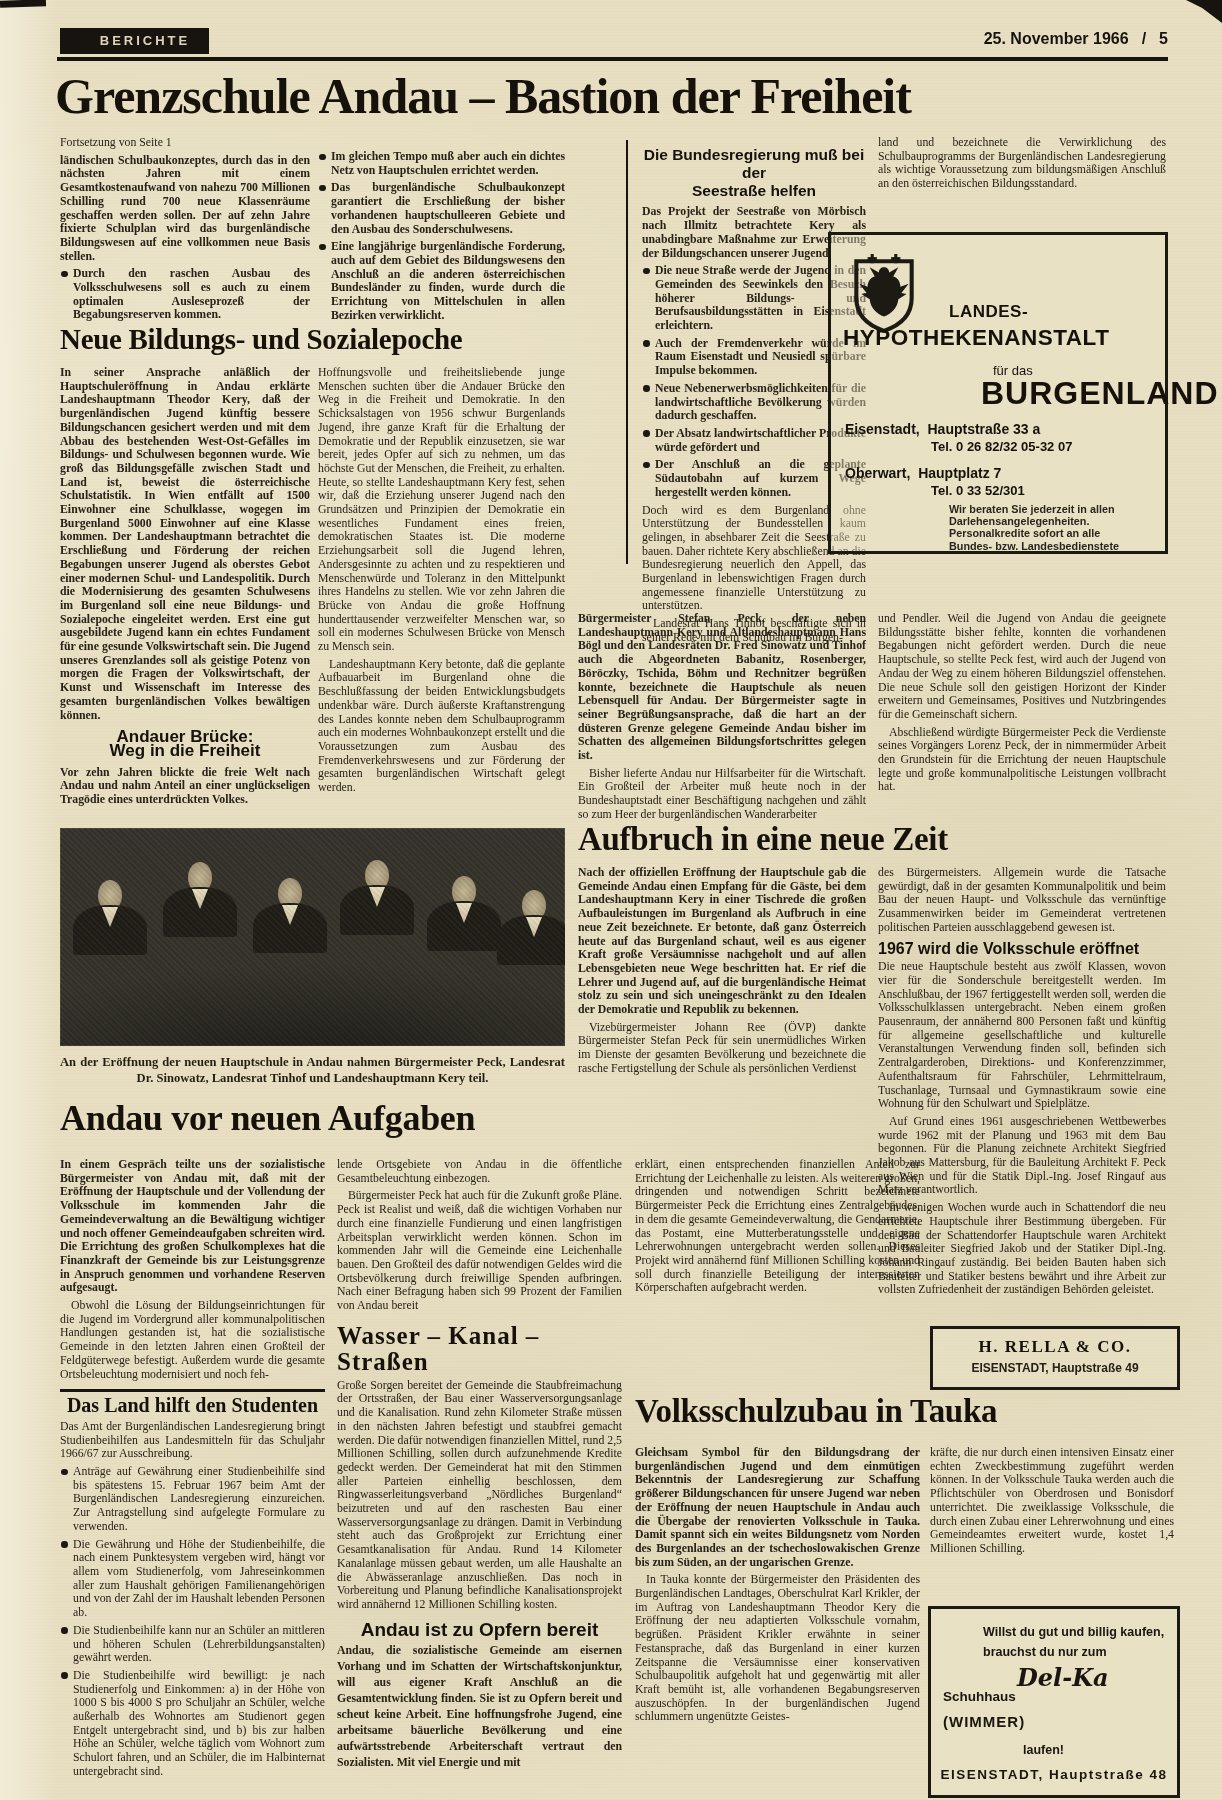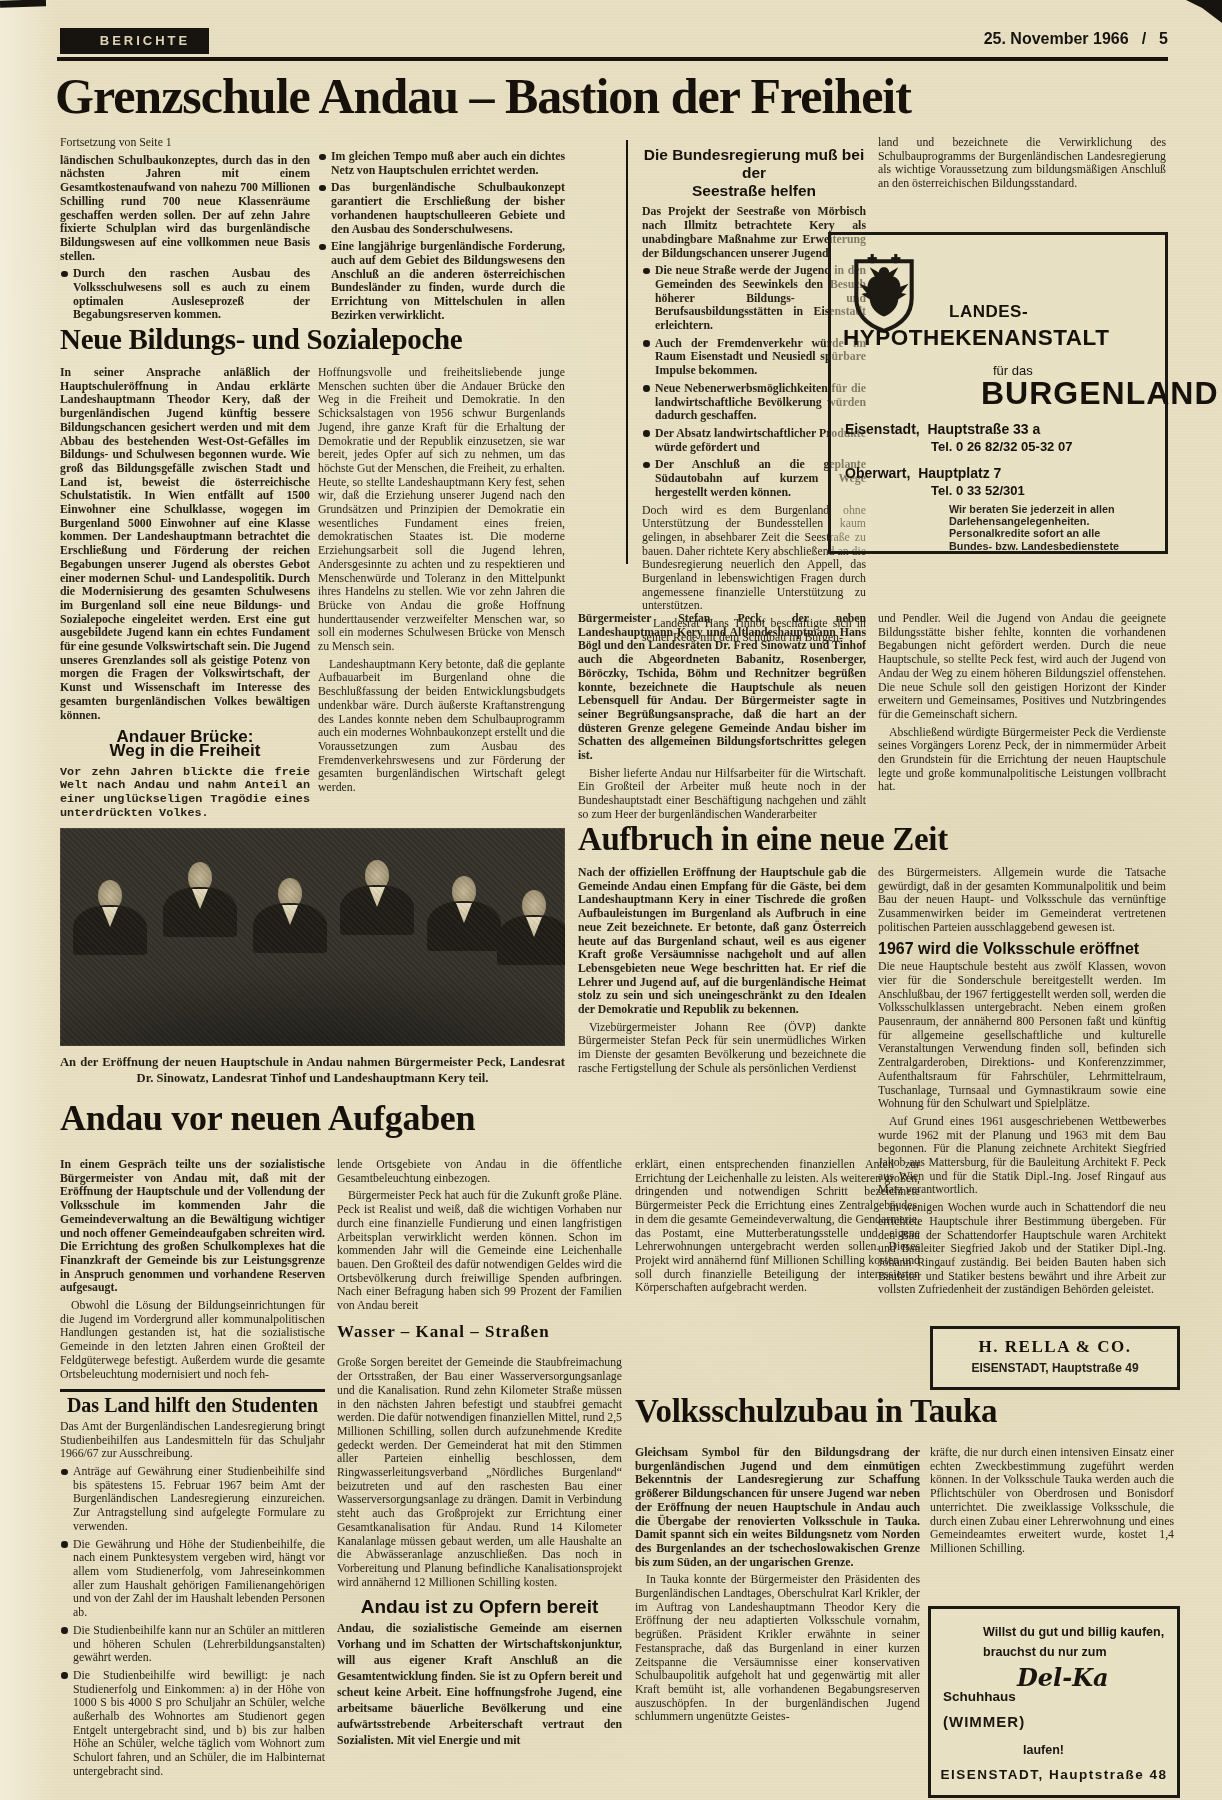--- a/index.html
+++ b/index.html
@@ -76,21 +76,21 @@
     <p class="b bold">Eine langjährige burgenländische Forderung, auch auf dem Gebiet des Bildungswesens den Anschluß an die anderen österreichischen Bundesländer zu finden, wurde durch die Errichtung von Mittelschulen in allen Bezirken verwirklicht.</p>
   </div>
 
   <div class="abs hd" style="left:60px;top:324px;width:505px;font-size:29px;">Neue Bildungs- und Sozialepoche</div>
   <div class="abs t" style="left:60px;top:366px;width:250px;">
     <p class="ni bold">In seiner Ansprache anläßlich der Hauptschuleröffnung in Andau erklärte Landeshauptmann Theodor Kery, daß der burgenländischen Jugend künftig bessere Bildungschancen gesichert werden und mit dem Abbau des bestehenden West-Ost-Gefälles im Bildungs- und Schulwesen begonnen wurde. Wie groß das Bildungsgefälle zwischen Stadt und Land ist, beweist die österreichische Schulstatistik. In Wien entfällt auf 1500 Einwohner eine Schulklasse, wogegen im Burgenland 5000 Einwohner auf eine Klasse kommen. Der Landeshauptmann betrachtet die Erschließung und Förderung der reichen Begabungen unserer Jugend als oberstes Gebot einer modernen Schul- und Landespolitik. Durch die Modernisierung des gesamten Schulwesens im Burgenland soll eine neue Bildungs- und Sozialepoche eingeleitet werden. Erst eine gut ausgebildete Jugend kann ein echtes Fundament für eine gesunde Volkswirtschaft sein. Die Jugend unseres Grenzlandes soll als geistige Potenz von morgen die Fragen der Volkswirtschaft, der Kunst und Wissenschaft im Interesse des gesamten burgenländischen Volkes bewältigen können.</p>
     <div class="subhd" style="font-size:17px;text-align:center;margin:8px 0 2px 0;">
       <div>Andauer Brücke:</div>
       <div>Weg in die Freiheit</div>
     </div>
-    <p class="ni bold" style="margin-top:8px;font-family:Liberation Mono, monospace;">Vor zehn Jahren blickte die freie Welt nach Andau und nahm Anteil an einer unglückseligen Tragödie eines unterdrückten Volkes.</p>
+    <p class="ni bold" style="margin-top:8px;">Vor zehn Jahren blickte die freie Welt nach Andau und nahm Anteil an einer unglückseligen Tragödie eines unterdrückten Volkes.</p>
   </div>
   <div class="abs t" style="left:318px;top:366px;width:247px;">
     <p class="ni">Hoffnungsvolle und freiheitsliebende junge Menschen suchten über die Andauer Brücke den Weg in die Freiheit und Demokratie. In den Schicksalstagen von 1956 schwur Burgenlands Jugend, ihre ganze Kraft für die Erhaltung der Demokratie und der Republik einzusetzen, sie war bereit, jedes Opfer auf sich zu nehmen, um das höchste Gut der Menschen, die Freiheit, zu erhalten. Heute, so stellte Landeshauptmann Kery fest, sehen wir, daß die Erziehung unserer Jugend nach den Grundsätzen und Prinzipien der Demokratie ein wesentliches Fundament eines freien, demokratischen Staates ist. Die moderne Erziehungsarbeit soll die Jugend lehren, Andersgesinnte zu achten und zu respektieren und Menschenwürde und Toleranz in den Mittelpunkt ihres Handelns zu stellen. Wie vor zehn Jahren die Brücke von Andau die große Hoffnung hunderttausender verzweifelter Menschen war, so soll ein modernes Schulwesen Brücke von Mensch zu Mensch sein.</p>
     <p>Landeshauptmann Kery betonte, daß die geplante Aufbauarbeit im Burgenland ohne die Beschlußfassung der beiden Entwicklungsbudgets undenkbar wäre. Durch äußerste Kraftanstrengung des Landes konnte neben dem Schulbauprogramm auch ein modernes Wohnbaukonzept erstellt und die Voraussetzungen zum Ausbau des Fremdenverkehrswesens und zur Förderung der gesamten burgenländischen Wirtschaft gelegt werden.</p>
   </div>
 
   <div class="abs photo" style="left:60px;top:828px;width:505px;height:218px;">
     <div class="man" style="left:38px;top:52px;"></div>
     <div class="man" style="left:128px;top:34px;"></div>
     <div class="man" style="left:218px;top:50px;"></div>
@@ -179,21 +179,21 @@
     <div class="hd-serif" style="font-size:20px;margin-bottom:7px;">Das Land hilft den Studenten</div>
     <p class="ni">Das Amt der Burgenländischen Landesregierung bringt Studienbeihilfen aus Landesmitteln für das Schuljahr 1966/67 zur Ausschreibung.</p>
     <p class="b">Anträge auf Gewährung einer Studienbeihilfe sind bis spätestens 15. Februar 1967 beim Amt der Burgenländischen Landesregierung einzureichen. Zur Antragstellung sind aufgelegte Formulare zu verwenden.</p>
     <p class="b">Die Gewährung und Höhe der Studienbeihilfe, die nach einem Punktesystem vergeben wird, hängt vor allem vom Studienerfolg, vom Jahreseinkommen aller zum Haushalt gehörigen Familienangehörigen und von der Zahl der im Haushalt lebenden Personen ab.</p>
     <p class="b">Die Studienbeihilfe kann nur an Schüler an mittleren und höheren Schulen (Lehrerbildungsanstalten) gewährt werden.</p>
     <p class="b">Die Studienbeihilfe wird bewilligt: je nach Studienerfolg und Einkommen: a) in der Höhe von 1000 S bis 4000 S pro Schuljahr an Schüler, welche außerhalb des Wohnortes am Studienort gegen Entgelt untergebracht sind, und b) bis zur halben Höhe an Schüler, welche täglich vom Wohnort zum Schulort fahren, und an Schüler, die im Halbinternat untergebracht sind.</p>
   </div>
   <div class="abs t" style="left:337px;top:1158px;width:285px;">
     <p class="ni">lende Ortsgebiete von Andau in die öffentliche Gesamtbeleuchtung einbezogen.</p>
     <p>Bürgermeister Peck hat auch für die Zukunft große Pläne. Peck ist Realist und weiß, daß die wichtigen Vorhaben nur durch eine finanzielle Fundierung und einen langfristigen Arbeitsplan verwirklicht werden können. Schon im kommenden Jahr will die Gemeinde eine Leichenhalle bauen. Den Großteil des dafür notwendigen Geldes wird die Ortsbevölkerung durch freiwillige Spenden aufbringen. Nach einer Befragung haben sich 99 Prozent der Familien von Andau bereit</p>
-    <div class="hd" style="font-size:17px;margin:10px 0 16px 0;letter-spacing:1px;">Wasser – Kanal – Straßen</div>
+    <div class="hd" style="font-size:25px;margin:10px 0 4px 0;letter-spacing:1px;">Wasser – Kanal – Straßen</div>
     <p class="ni">Große Sorgen bereitet der Gemeinde die Staubfreimachung der Ortsstraßen, der Bau einer Wasserversorgungsanlage und die Kanalisation. Rund zehn Kilometer Straße müssen in den nächsten Jahren befestigt und staubfrei gemacht werden. Die dafür notwendigen finanziellen Mittel, rund 2,5 Millionen Schilling, sollen durch aufzunehmende Kredite gedeckt werden. Der Gemeinderat hat mit den Stimmen aller Parteien einhellig beschlossen, dem Ringwasserleitungsverband „Nördliches Burgenland“ beizutreten und auf den raschesten Bau einer Wasserversorgungsanlage zu drängen. Damit in Verbindung steht auch das Großprojekt zur Errichtung einer Gesamtkanalisation für Andau. Rund 14 Kilometer Kanalanlage müssen gebaut werden, um alle Haushalte an die Abwässeranlage anzuschließen. Das noch in Vorbereitung und Planung befindliche Kanalisationsprojekt wird annähernd 12 Millionen Schilling kosten.</p>
     <div class="subhd" style="font-size:19px;text-align:center;margin:11px 0 6px 0;">Andau ist zu Opfern bereit</div>
     <p class="ni bold" style="line-height:16px;">Andau, die sozialistische Gemeinde am eisernen Vorhang und im Schatten der Wirtschaftskonjunktur, will aus eigener Kraft Anschluß an die Gesamtentwicklung finden. Sie ist zu Opfern bereit und scheut keine Arbeit. Eine hoffnungsfrohe Jugend, eine arbeitsame bäuerliche Bevölkerung und eine aufwärtsstrebende Arbeiterschaft vertraut den Sozialisten. Mit viel Energie und mit</p>
   </div>
   <div class="abs t" style="left:635px;top:1158px;width:285px;">
     <p class="ni">erklärt, einen entsprechenden finanziellen Anteil zur Errichtung der Leichenhalle zu leisten. Als weiteren großen, dringenden und notwendigen Schritt bezeichnete Bürgermeister Peck die Errichtung eines Zentralgebäudes, in dem die gesamte Gemeindeverwaltung, die Gendarmerie, das Postamt, eine Mutterberatungsstelle und eigene Lehrerwohnungen untergebracht werden sollen. Dieses Projekt wird annähernd fünf Millionen Schilling kosten und soll durch finanzielle Beteiligung der interessierten Körperschaften aufgebracht werden.</p>
   </div>
 
   <div class="abs adbox" style="left:930px;top:1326px;width:244px;height:58px;text-align:center;">
     <div class="hd-serif" style="font-size:17px;letter-spacing:1.5px;margin-top:8px;">H. RELLA &amp; CO.</div>

